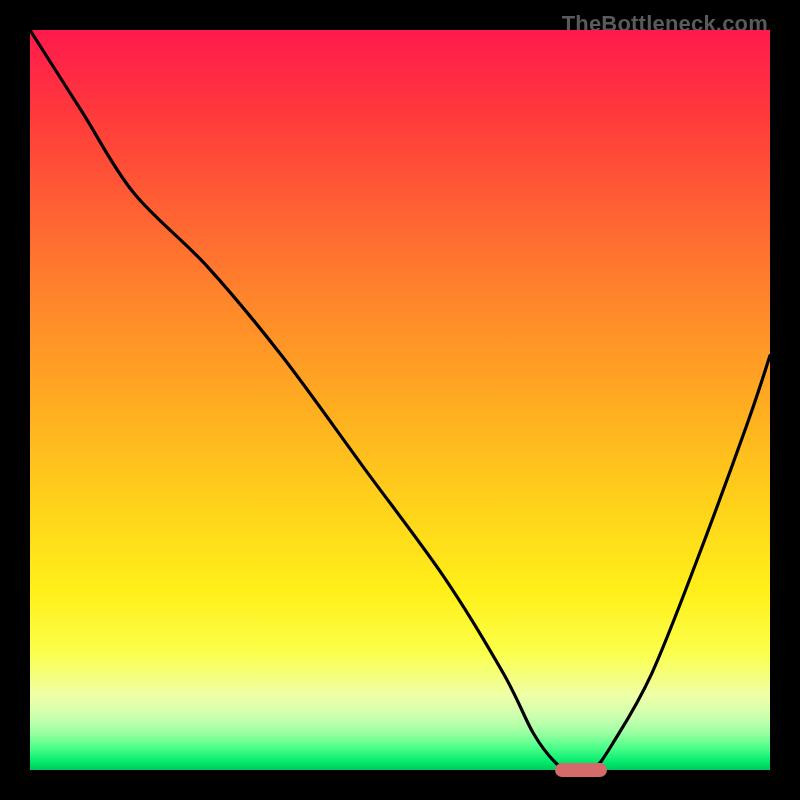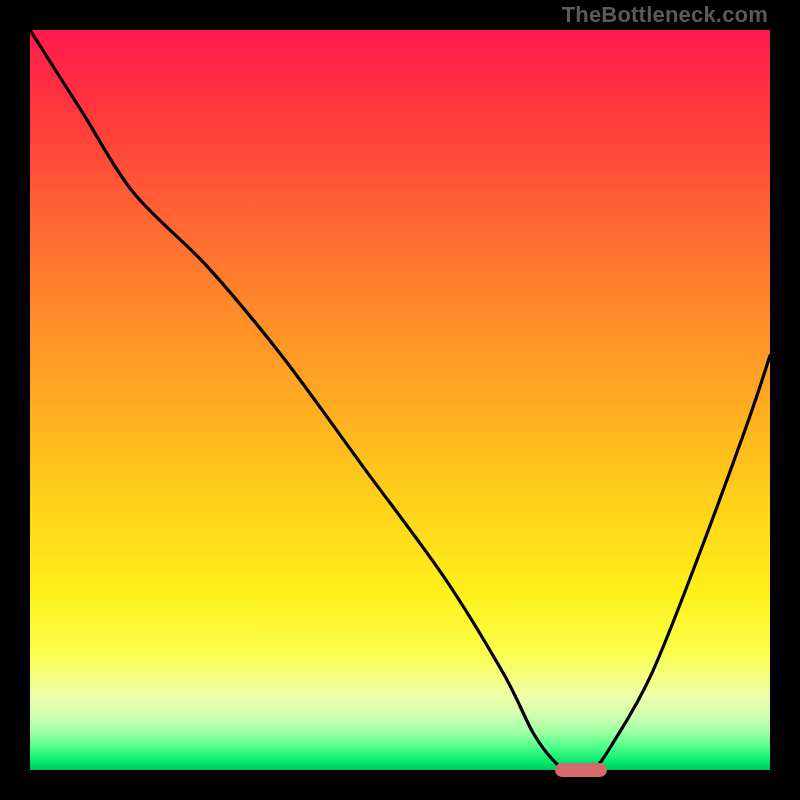--- a/index.html
+++ b/index.html
@@ -35,21 +35,21 @@
       #efffa8 90%,
       #c8ffb0 93%,
       #9affa0 95%,
       #4bff8a 97%,
       #00e86b 99%,
       #00c85a 100%
     );
   }
   .watermark {
     position: absolute;
-    top: 2px;
+    top: 11px;
     right: 32px;
     font-family: Arial, Helvetica, sans-serif;
     font-size: 22px;
     font-weight: 600;
     color: #5a5a5a;
     letter-spacing: 0.2px;
     user-select: none;
   }
   .curve {
     position: absolute;

